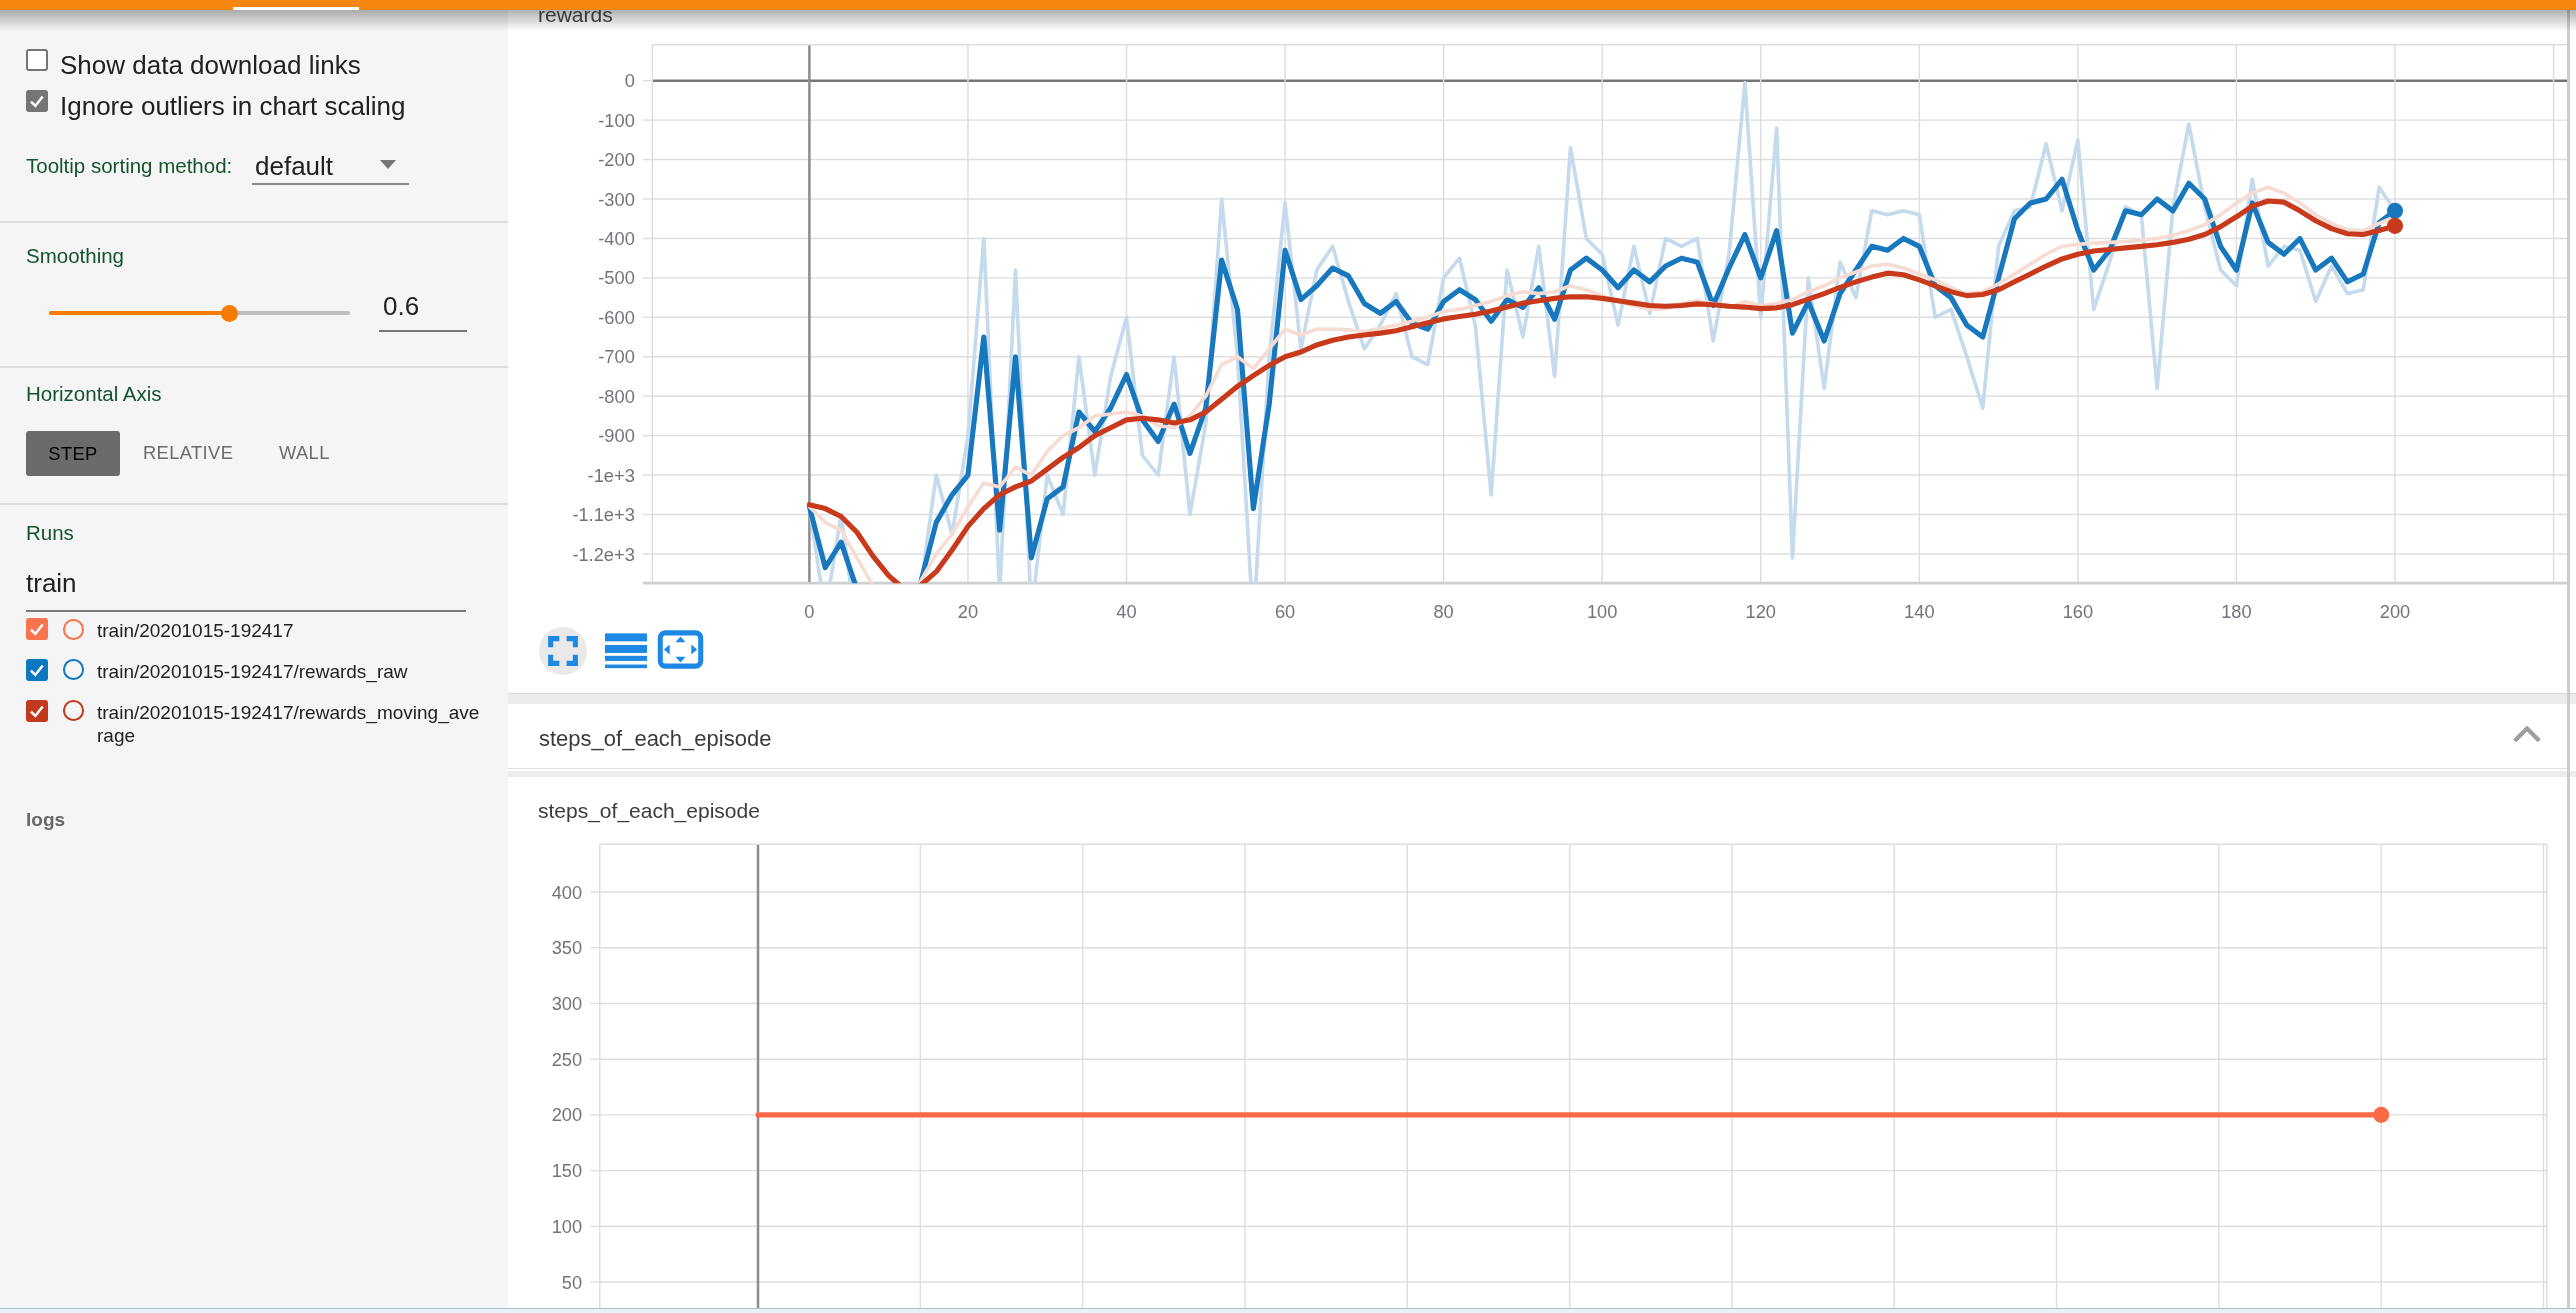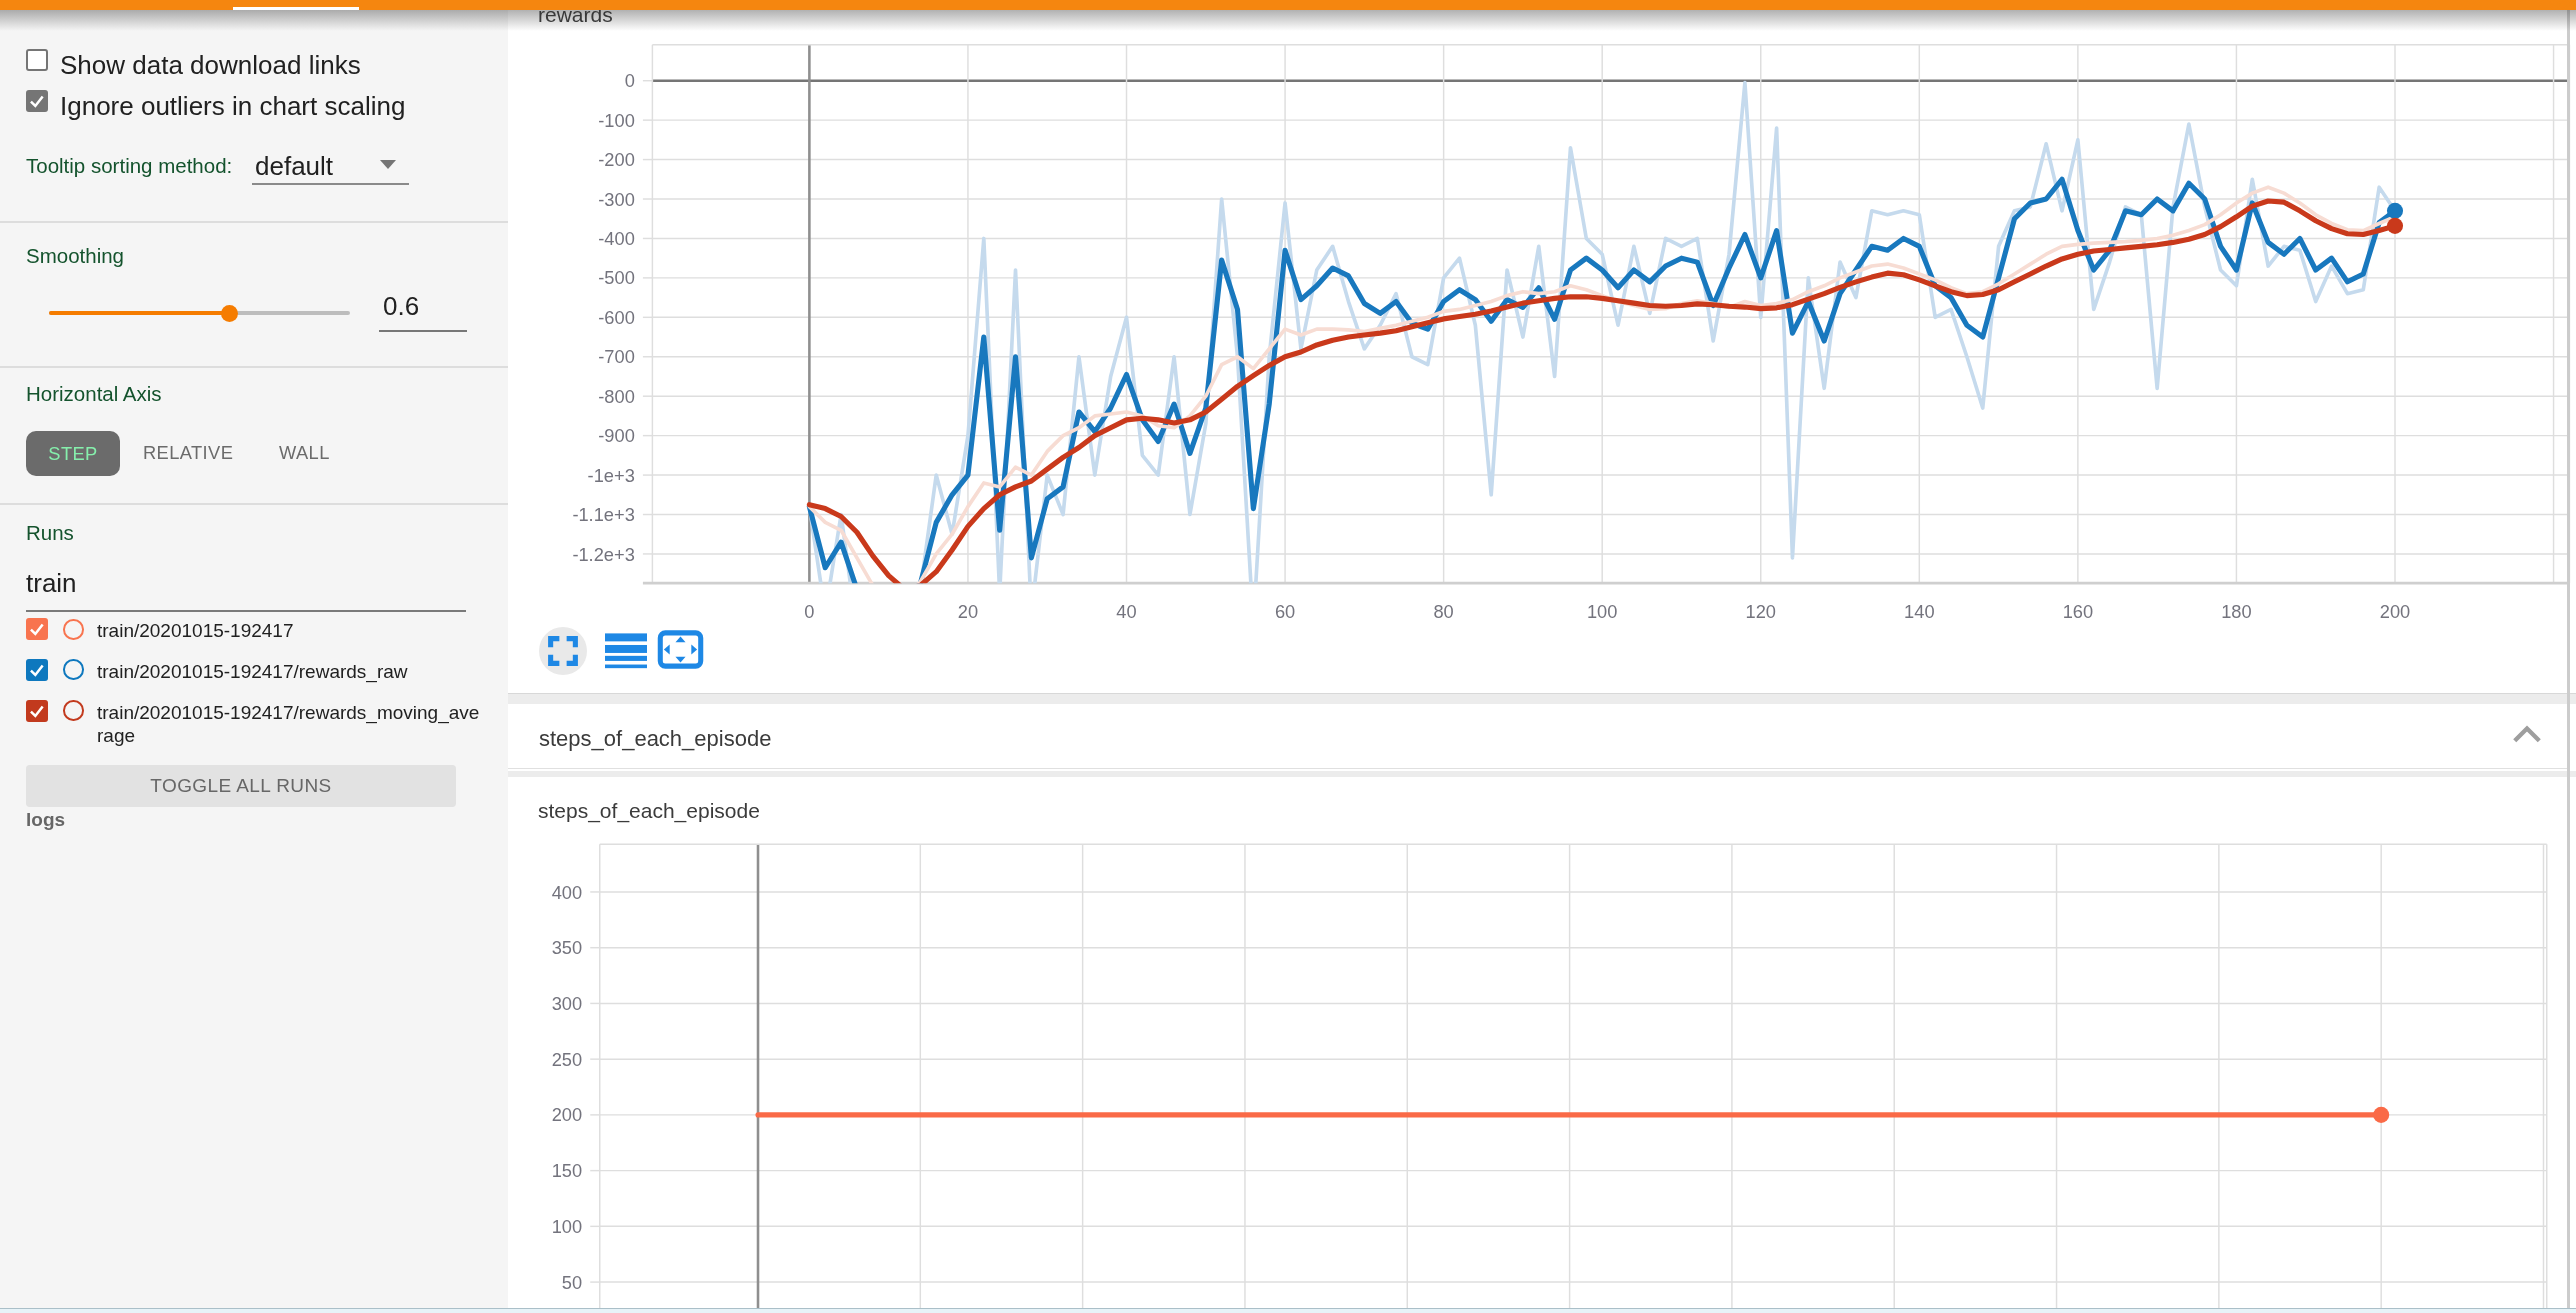--- a/index.html
+++ b/index.html
@@ -29,21 +29,21 @@
   .caret-down { position:absolute; width:0; height:0; border-left:8px solid transparent;
     border-right:8px solid transparent; border-top:9.5px solid #757575; }
 
   .underline { position:absolute; height:1.5px; background:#8a8a8a; }
 
   #slider-track { position:absolute; left:49px; top:301px; width:301px; height:3.7px; background:#bdbdbd; border-radius:2.2px; }
   #slider-fill  { position:absolute; left:0; top:0; height:3.7px; background:#F57C00; border-radius:2.2px; }
   #slider-knob  { position:absolute; top:-6.6px; width:17px; height:17px; border-radius:50%; background:#F57C00; }
 
   .axis-btn-active { position:absolute; left:26px; top:421px; width:94px; height:45px; background:#6b6b6b;
-    border:none; border-radius:10px; color:#86efac; font-size:18.3px; letter-spacing:0.4px; text-align:center;
+    border:none; border-radius:3px; color:#000000; font-size:18.3px; letter-spacing:0.4px; text-align:center;
     font-family:inherit; }
   .axis-btn-flat { position:absolute; top:432px; background:none; border:none; color:#6b6b6b;
     font-size:18.3px; letter-spacing:0.4px; font-family:inherit;text-align:center; }
 
   .run-row-label { position:absolute; left:97px; width:386px; font-size:19px; line-height:1.22;
     color:#212121; word-break:break-all; }
 
   #toggle-runs-btn { position:absolute; left:26px; top:755px; width:430px; height:42px; background:#e2e2e2;
     border:none; border-radius:3.7px; color:#676767; font-size:19px; letter-spacing:0.4px; font-family:inherit; }
 
@@ -129,21 +129,20 @@
       <div class="run-row-label" style="top: 650px;">train/20201015-192417/rewards_raw</div>
       <div class="cbx checked" style="left: 26px; top: 690px; background: rgb(194, 58, 30);">
         <svg viewBox="0 0 24 24">
           <polyline points="4,13 10,19 20,6" fill="none" stroke="#fff" stroke-width="3.4"></polyline>
         </svg>
       </div>
       <div class="radio-ring" style="left: 63px; top: 690px; border-color: rgb(194, 58, 30);"></div>
       <div class="run-row-label" style="top: 691px;">train/20201015-192417/rewards_moving_average</div>
     </div>
 
-  <button id="toggle-runs-btn">TOGGLE ALL RUNS</button>
   <div class="abs" style="left:26px; top:799px; font-size:19px; color:#666;font-weight:bold;">logs</div>
 </div>
 
 <div id="main-bg" class="abs"></div>
 
 <div class="card-title" style="left:538px; top:2.9px;">rewards</div>
 
 <svg id="charts-layer" class="abs" width="2576" height="1314" viewBox="0 0 3522 1796">
     <g>
       <clipPath id="clip-rewards">

